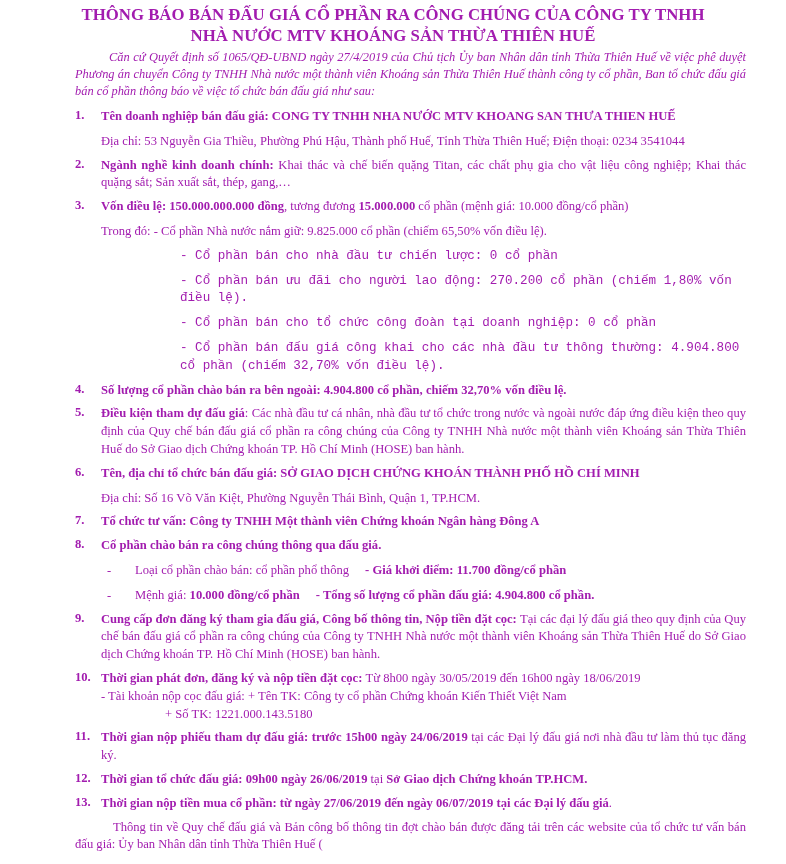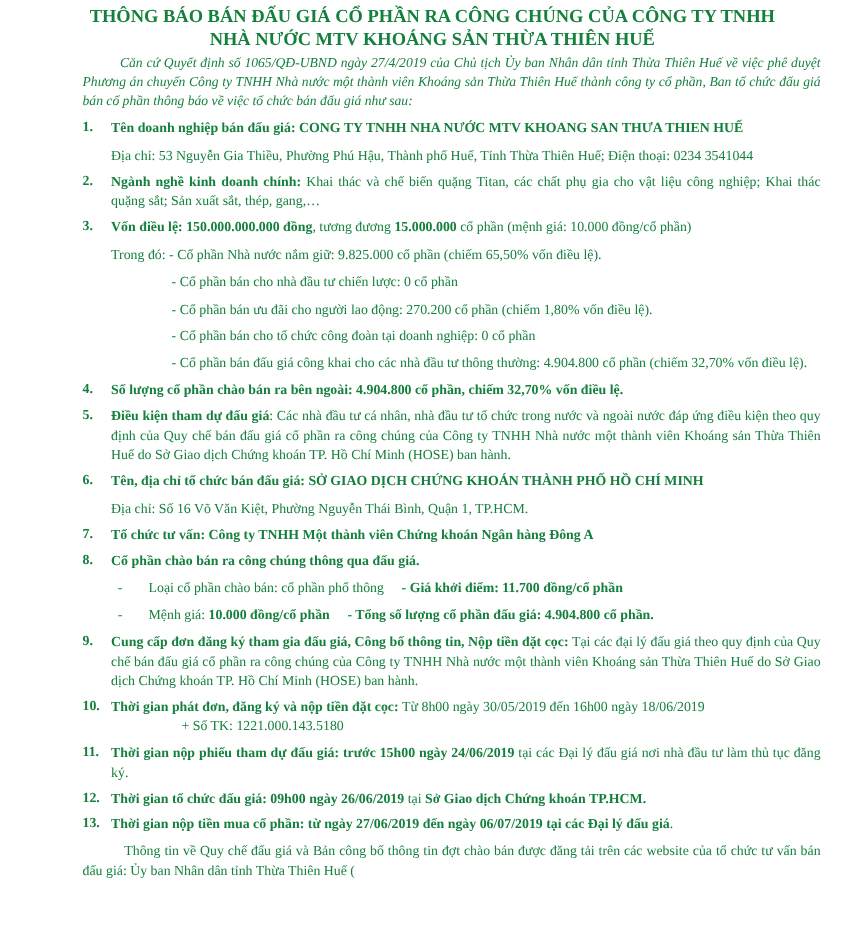--- a/index.html
+++ b/index.html
@@ -1,19 +1,19 @@
 <!DOCTYPE html>
 <html lang="vi"><head>
 <meta charset="utf-8">
 <style>
   html,body{margin:0;padding:0;background:#ffffff;}
   .page{
     position:relative;
     width:786px;height:864px;
-    background:#ffffff;color:#15803d;
+    background:#ffffff;color:#a21caf;
     font-family:"Liberation Serif","DejaVu Serif",serif;
     font-size:12.6px;
     overflow:hidden;
     box-sizing:border-box;
   }
   .title{
     font-weight:bold;
     text-align:center;
     font-size:16.8px;
     line-height:21px;
@@ -28,21 +28,21 @@
     text-indent:34px;
     font-size:12.4px;
     line-height:17px;
   }
   .items{margin:8px 40px 0 75px;}
   .item{display:flex;margin-bottom:6px;}
   .num{width:26px;flex:none;font-weight:bold;}
   .content{flex:1;min-width:0;}
   .line{line-height:17.8px;}
   .line.justify{text-align:justify;}
-  .line.indent-2{margin-left:55px;}
+  .line.indent-2{margin-left:79px;font-family:Liberation Mono, monospace;}
   .line.indent-3{margin-left:64px;}
   .line.gap{margin-top:7px;}
   .line.bullet{display:flex;}
   .dash{width:28px;flex:none;padding-left:6px;}
   .btxt{flex:1;min-width:0;}
   .b{font-weight:bold;}
   .gl{margin-left:16px;}
   .closing{
     text-align:justify;
     margin:1px 40px 0 75px;
@@ -123,20 +123,21 @@
       <div class="item">
         <span class="num">9.</span>
         <div class="content">
           <div class="line justify"><span class="b">Cung cấp đơn đăng ký tham gia đấu giá, Công bố thông tin, Nộp tiền đặt cọc: </span><span>Tại các đại lý đấu giá theo quy định của Quy chế bán đấu giá cổ phần ra công chúng của Công ty TNHH Nhà nước một thành viên Khoáng sản Thừa Thiên Huế do Sở Giao dịch Chứng khoán TP. Hồ Chí Minh (HOSE) ban hành.</span></div>
         </div>
       </div>
       <div class="item">
         <span class="num">10.</span>
         <div class="content">
           <div class="line"><span class="b">Thời gian phát đơn, đăng ký và nộp tiền đặt cọc: </span><span>Từ 8h00 ngày 30/05/2019 đến 16h00 ngày 18/06/2019</span></div>
+          <div class="line"><span>- Tài khoản nộp cọc đấu giá: + Tên TK: Công ty cổ phần Chứng khoán Kiến Thiết Việt Nam</span></div>
           <div class="line indent-3"><span>+ Số TK: 1221.000.143.5180</span></div>
         </div>
       </div>
       <div class="item">
         <span class="num">11.</span>
         <div class="content">
           <div class="line justify"><span class="b">Thời gian nộp phiếu tham dự đấu giá: trước 15h00 ngày 24/06/2019 </span><span>tại các Đại lý đấu giá nơi nhà đầu tư làm thủ tục đăng ký.</span></div>
         </div>
       </div>
       <div class="item">

